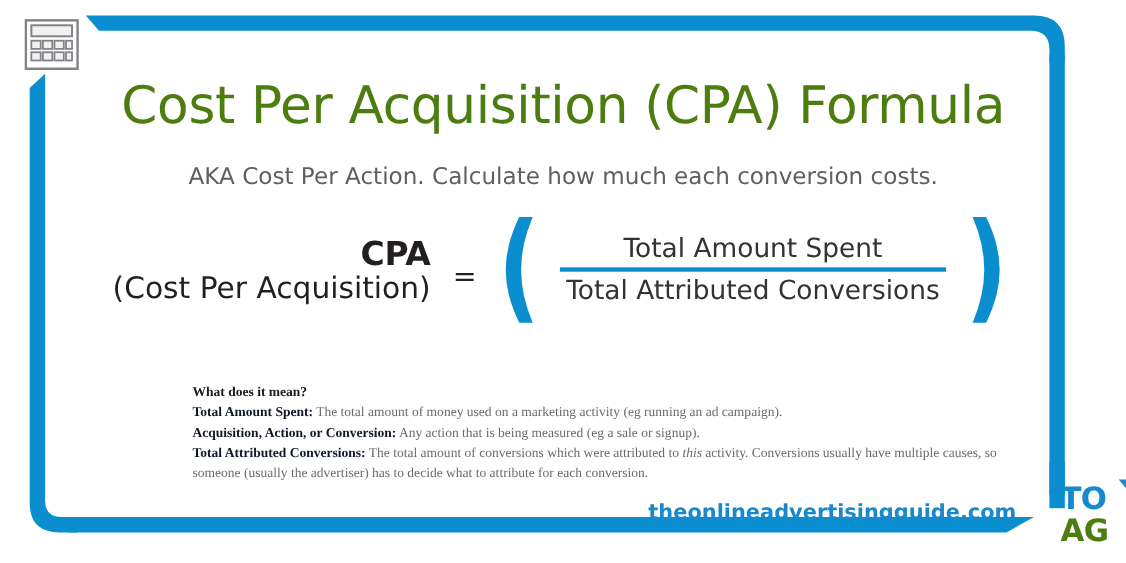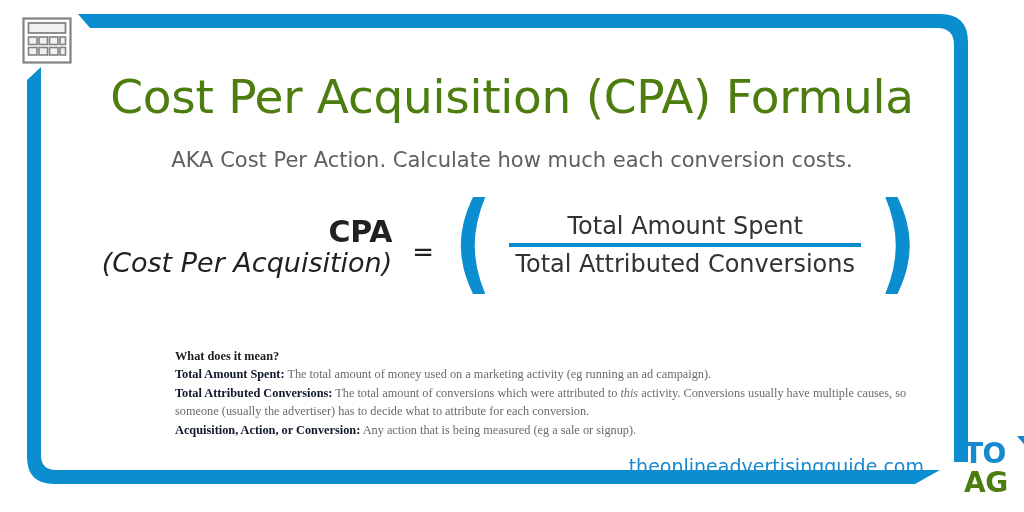--- a/index.html
+++ b/index.html
@@ -81,21 +81,20 @@
   }
   .abbrev {
     font-size: 30px;
     font-weight: bold;
     line-height: 1.05;
     letter-spacing: -0.2px;
     font-family: "DejaVu Sans", sans-serif;
   }
   .expanded {
     font-size: 27px;
-    font-style: italic;
     line-height: 1.1;
     font-family: "DejaVu Sans", sans-serif;
   }
   .equals {
     font-size: 26px;
     color: #231f20;
     padding: 0 4px;
     margin-top: 14px;
     font-family: "DejaVu Sans", sans-serif;
   }
@@ -159,20 +158,21 @@
 
   
   .site-url {
     position: absolute;
     right: 100px;
     top: 455px;
     color: #1789ce;
     font-size: 19px;
     font-family: "DejaVu Sans", sans-serif;
     white-space: nowrap;
+    font-weight: bold;
   }
   .logo {
     position: absolute;
     left: 964px;
     top: 439px;
     width: 64px;
     height: 62px;
   }
   .logo-row {
     font-family: "DejaVu Sans", sans-serif;
@@ -240,24 +240,24 @@
     </div>
     <span class="paren paren-close">)</span>
   </div>
 
   <div class="explain">
     <div class="heading">What does it mean?</div>
     <div class="line">
       <span class="term">Total Amount Spent:</span><span> The total amount of money used on a marketing activity (eg running an ad campaign).</span>
     </div>
     <div class="line">
+      <span class="term">Acquisition, Action, or Conversion:</span><span> Any action that is being measured (eg a sale or signup).</span>
+    </div>
+    <div class="line">
       <span class="term">Total Attributed Conversions:</span><span> The total amount of conversions which were attributed to </span><em>this</em><span> activity. Conversions usually have multiple causes, so someone (usually the advertiser) has to decide what to attribute for each conversion.</span>
-    </div>
-    <div class="line">
-      <span class="term">Acquisition, Action, or Conversion:</span><span> Any action that is being measured (eg a sale or signup).</span>
     </div>
   </div>
 
   <div class="site-url">theonlineadvertisingguide.com</div>
 
   <div class="logo">
     <div class="logo-tick"></div>
     <div class="logo-row logo-to">TO</div>
     <div class="logo-row logo-ag">AG</div>
   </div>

